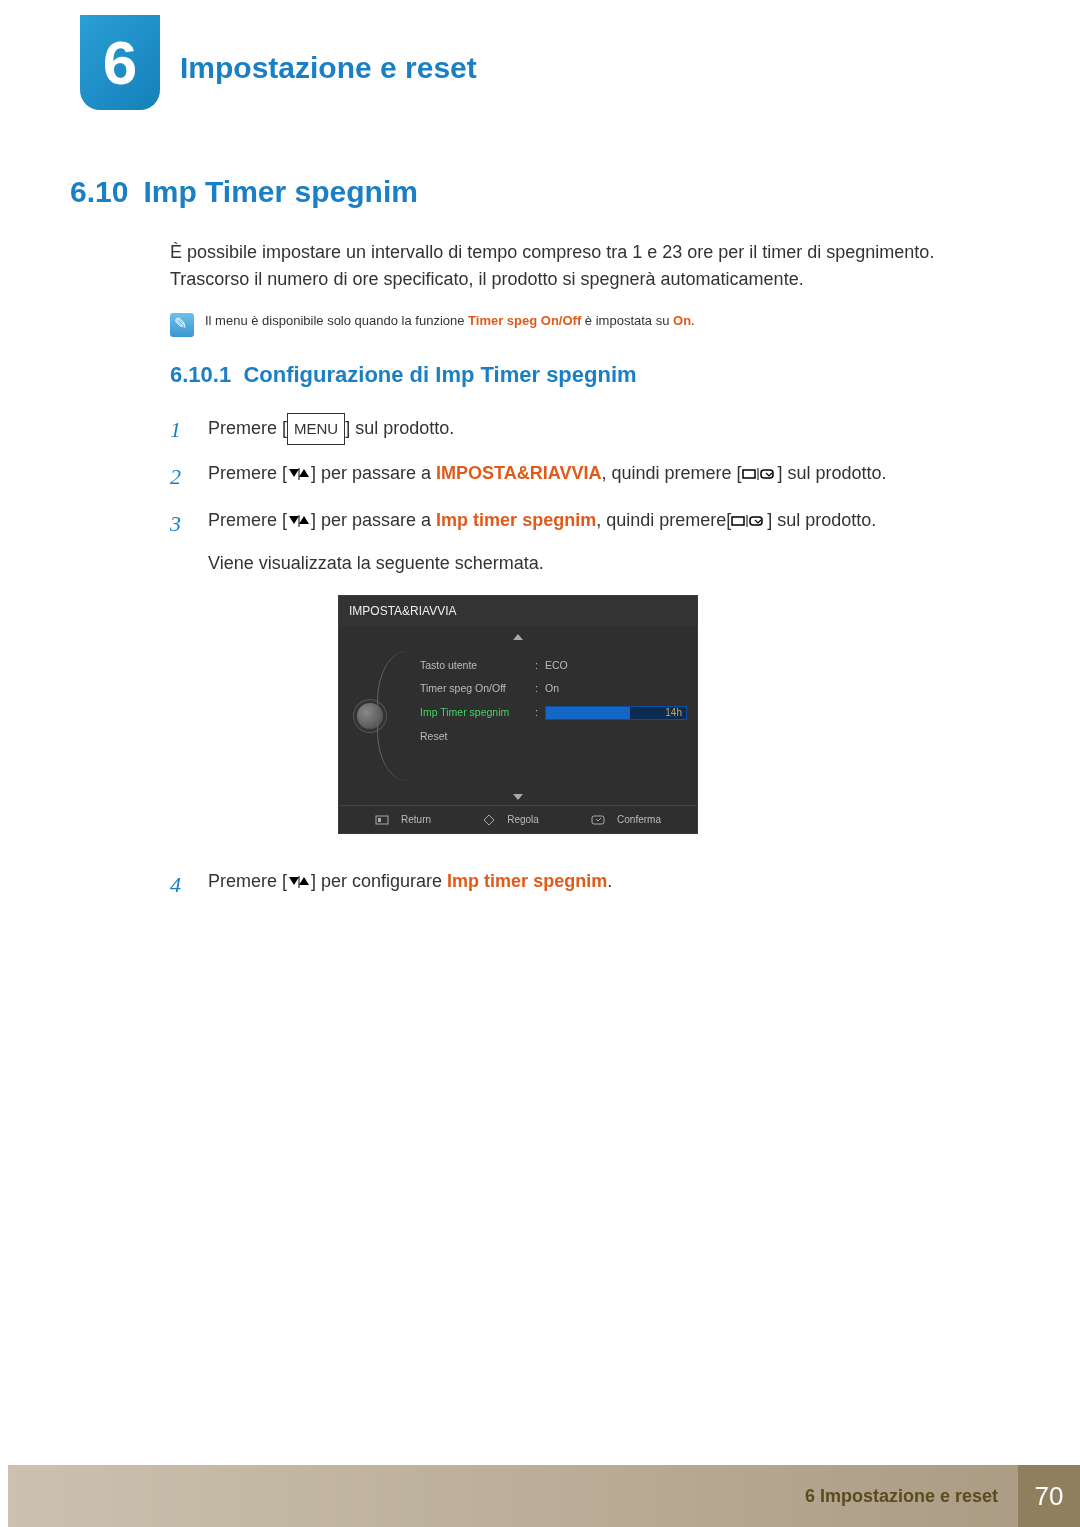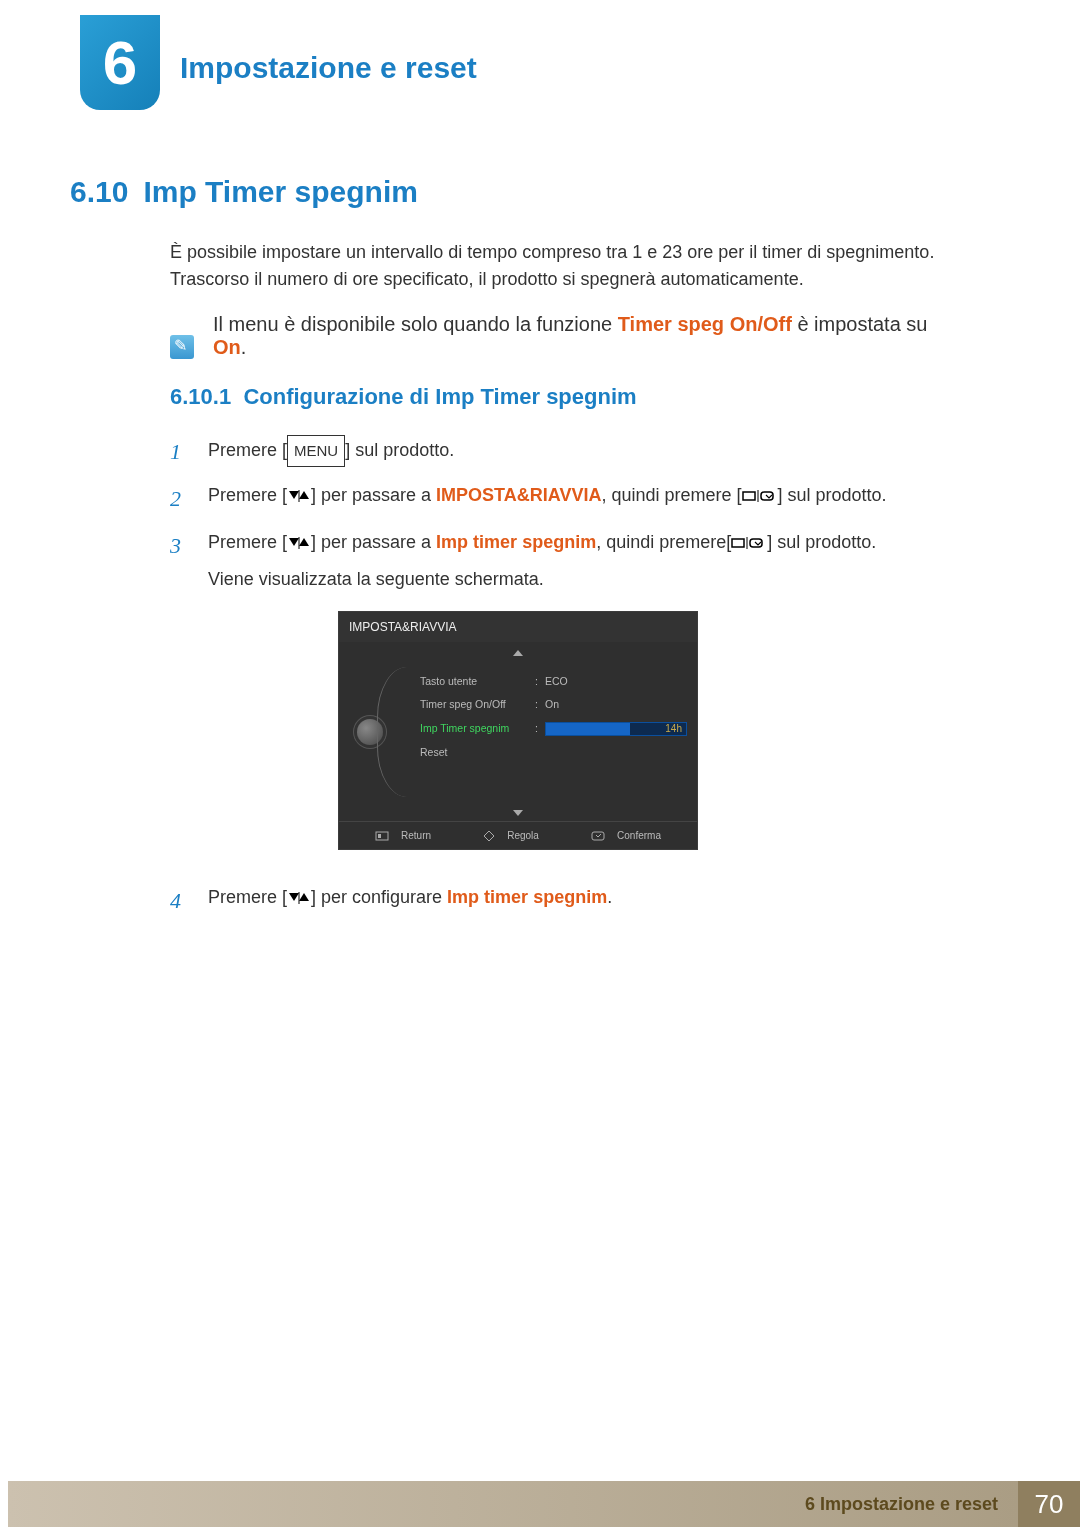--- a/index.html
+++ b/index.html
@@ -52,26 +52,26 @@
   .body-text {
     font-size: 18px;
     line-height: 1.5;
     margin-left: 90px;
     margin-right: 40px;
     margin-bottom: 20px;
     color: #333;
   }
   .note-row {
     display: flex;
-    align-items: flex-end;
-    gap: 19px;
+    align-items: flex-start;
+    gap: 11px;
     margin-left: 90px;
     margin-right: 40px;
     margin-bottom: 25px;
-    font-size: 20px;
+    font-size: 13px;
   }
   .note-icon {
     width: 24px; height: 24px;
     background: linear-gradient(#6fc0e8, #3a97d1);
     border-radius: 3px;
     position: relative;
     flex-shrink: 0;
   }
   .note-icon::after {
     content: "✎";
@@ -215,21 +215,21 @@
     border-top: 1px solid #444;
     font-size: 10px;
     color:#bbb;
   }
   .osd-footer-item { display:flex; align-items:center; gap:12px; }
   .page-footer {
     position: absolute;
     bottom: 0;
     left: 8px;
     right: 0;
-    height: 46px;
+    height: 62px;
     display: flex;
     text-align: center;
   }
   .footer-bar {
     flex: 1;
     background: #bcae99;
     background: linear-gradient(to right, #ccc1af 0%, #aa9d84 100%);
     display:flex;
     align-items:center;
     justify-content:flex-end;
@@ -315,21 +315,21 @@
               <line x1="12" y1="1" x2="12" y2="13" stroke="#000"></line>
             </svg>
         </span><span>] per passare a </span><span class="orange">Imp timer spegnim</span><span>, quindi premere[</span><span class="icon-box">
           <svg width="36" height="14">
               <rect x="1" y="3" width="12" height="8" fill="none" stroke="#000" stroke-width="1.5"></rect>
               <line x1="16" y1="1" x2="16" y2="13" stroke="#000"></line>
               <rect x="19" y="3" width="12" height="8" rx="3" fill="none" stroke="#000" stroke-width="1.5"></rect>
               <polyline points="30,6 27,9 24,6" fill="none" stroke="#000" stroke-width="1.2"></polyline>
             </svg>
         </span><span>] sul prodotto.</span>
-        <div style="margin-top:10px">Viene visualizzata la seguente schermata.</div>
+        <div style="margin-top:16px">Viene visualizzata la seguente schermata.</div>
 
         
         <div class="osd">
           <div class="osd-title">IMPOSTA&amp;RIAVVIA</div>
           <div class="osd-arrow-row">
             <svg width="12" height="8">
                 <polygon points="6,1 11,7 1,7" fill="#aaa"></polygon>
               </svg>
           </div>
           <div class="osd-body">

